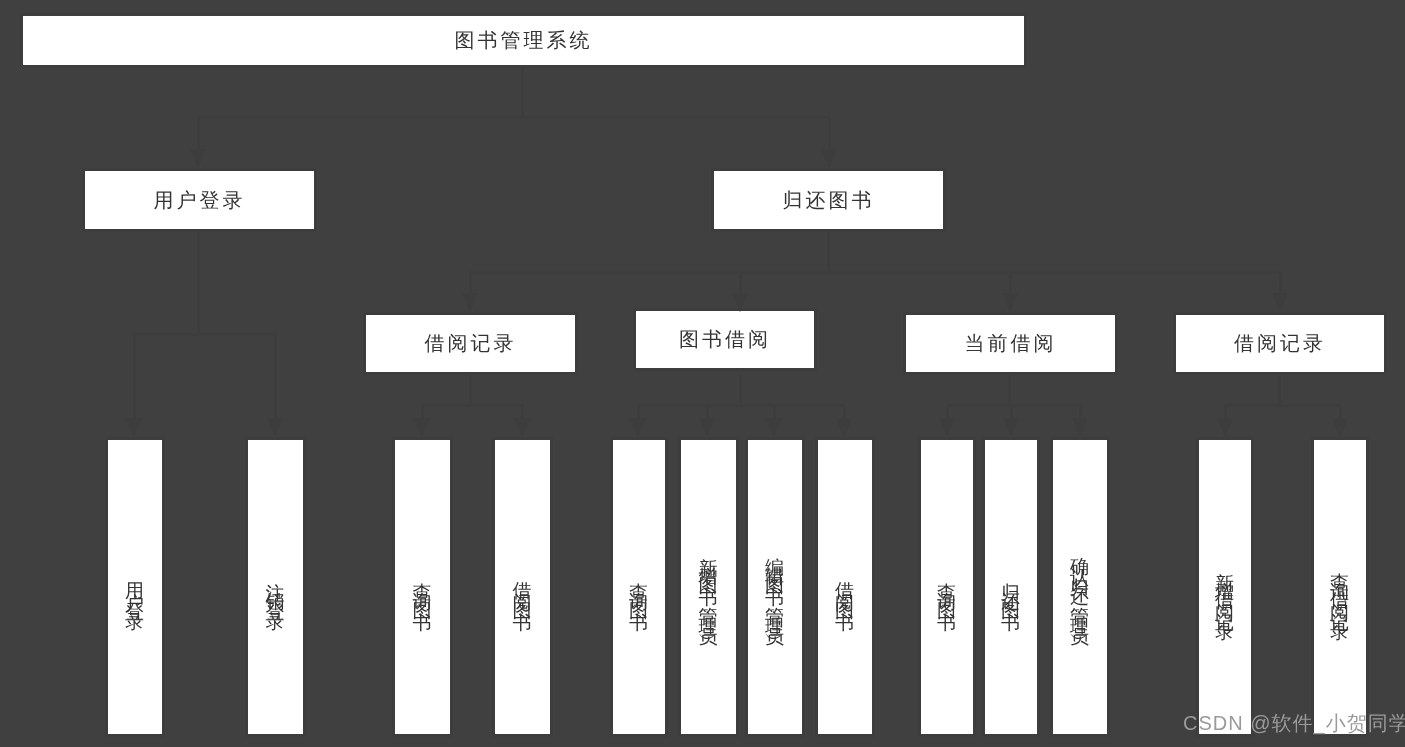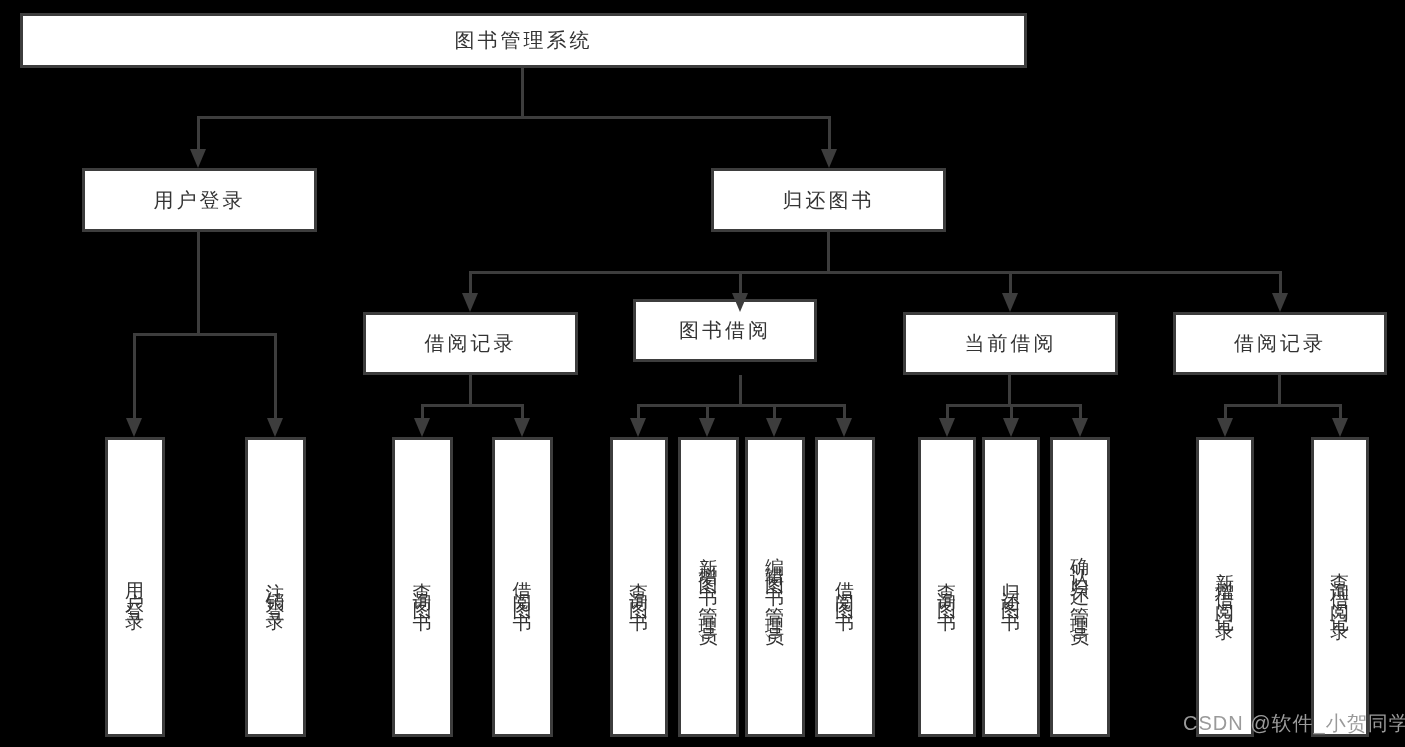--- a/index.html
+++ b/index.html
@@ -5,21 +5,21 @@
   :root{
     --line:#3d3d3d;
     --text:#333333;
     --watermark:#9a9a9a;
   }
   html,body{margin:0;padding:0;background:#ffffff;}
   body{
     width:1405px;height:747px;overflow:hidden;
     font-family:"Liberation Sans","DejaVu Sans",sans-serif;
   }
-  .canvas{position:relative;width:1405px;height:747px;background:#000000;}
+  .canvas{position:relative;width:1405px;height:747px;background:#404040;}
   .node{
     position:absolute;box-sizing:border-box;background:#ffffff;
     border:3px solid var(--line);
     display:flex;align-items:center;justify-content:center;
     color:var(--text);font-size:20px;letter-spacing:3px;
     white-space:nowrap;
   }
   .leaf{
     position:absolute;box-sizing:border-box;background:#ffffff;
     border:3px solid var(--line);
@@ -54,21 +54,21 @@
 <div class="canvas">
 
   <div class="node" style="left:20px;top:13px;width:1007px;height:55px;">图书管理系统</div>
 
   <div class="node" style="left:82px;top:168px;width:235px;height:64px;">用户登录</div>
 
   <div class="node" style="left:711px;top:168px;width:235px;height:64px;">归还图书</div>
 
   <div class="node" style="left:363px;top:312px;width:215px;height:63px;">借阅记录</div>
 
-  <div class="node" style="left:633px;top:299px;width:184px;height:63px;">图书借阅</div>
+  <div class="node" style="left:633px;top:308px;width:184px;height:63px;">图书借阅</div>
 
   <div class="node" style="left:903px;top:312px;width:215px;height:63px;">当前借阅</div>
 
   <div class="node" style="left:1173px;top:312px;width:214px;height:63px;">借阅记录</div>
 
   <div class="leaf" style="left:105px;width:60px;">
     <span>用户登录</span>
   </div>
   <div class="leaf" style="left:245px;width:61px;">
     <span>注销登录</span>

